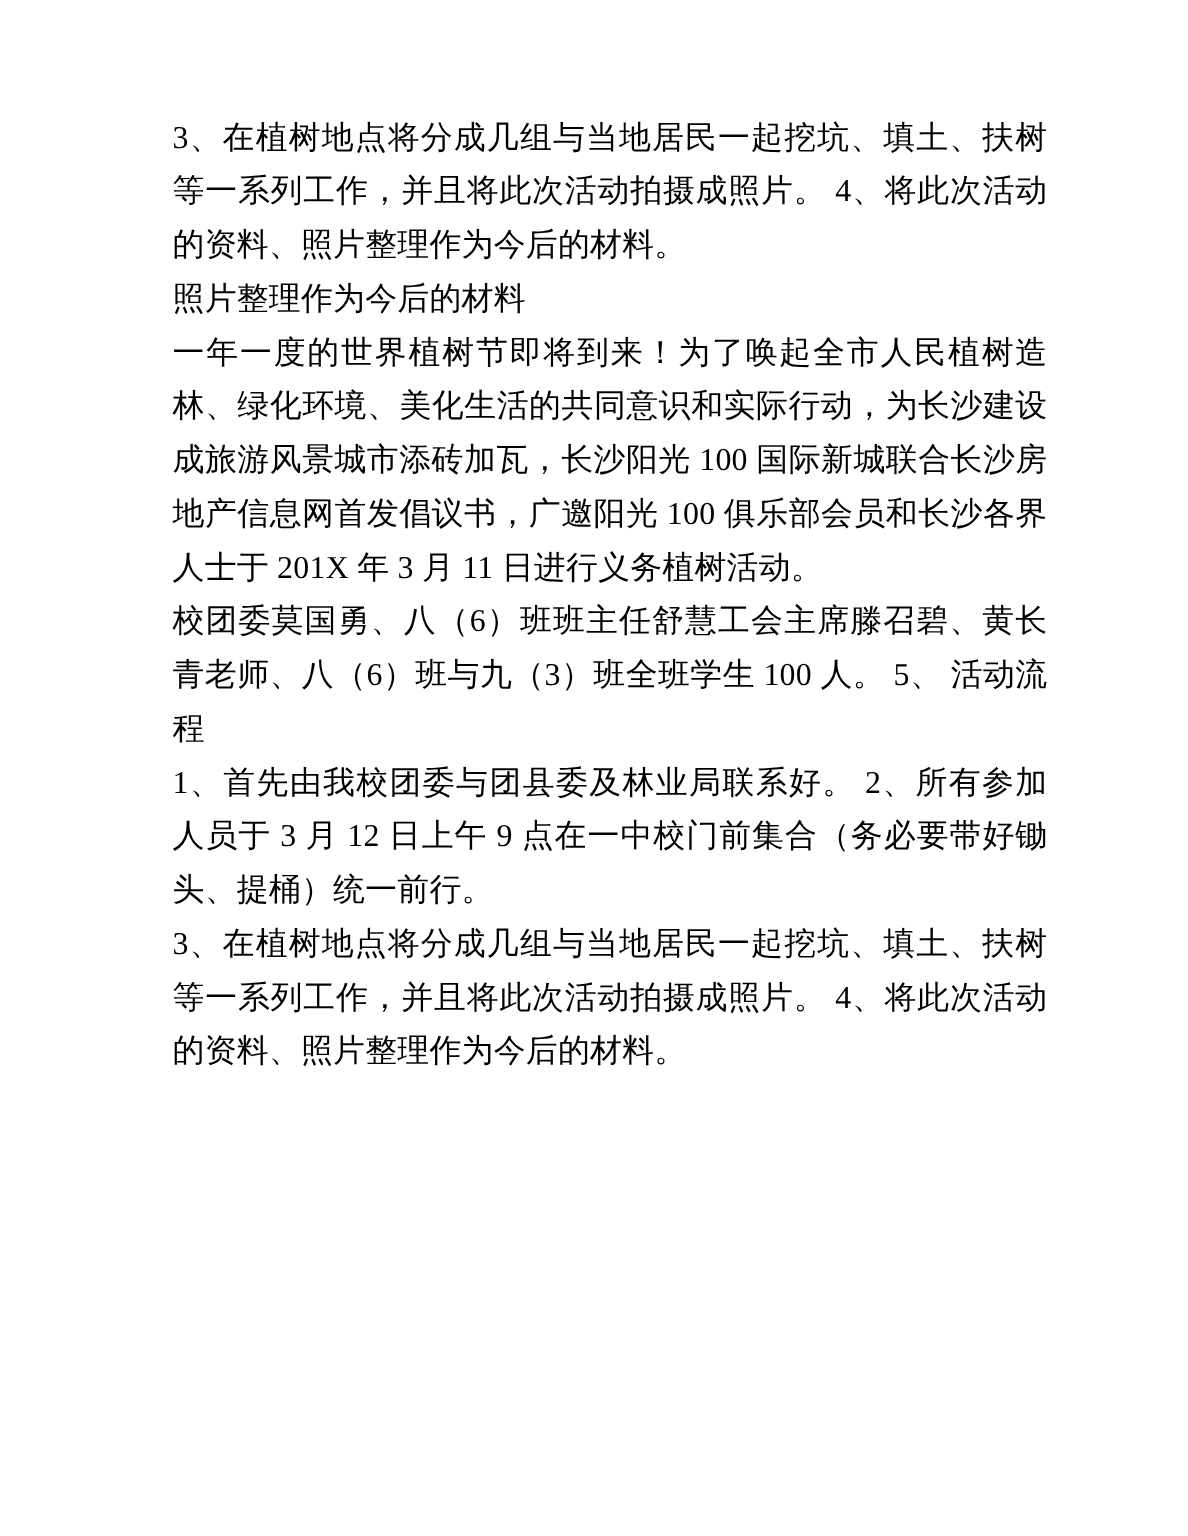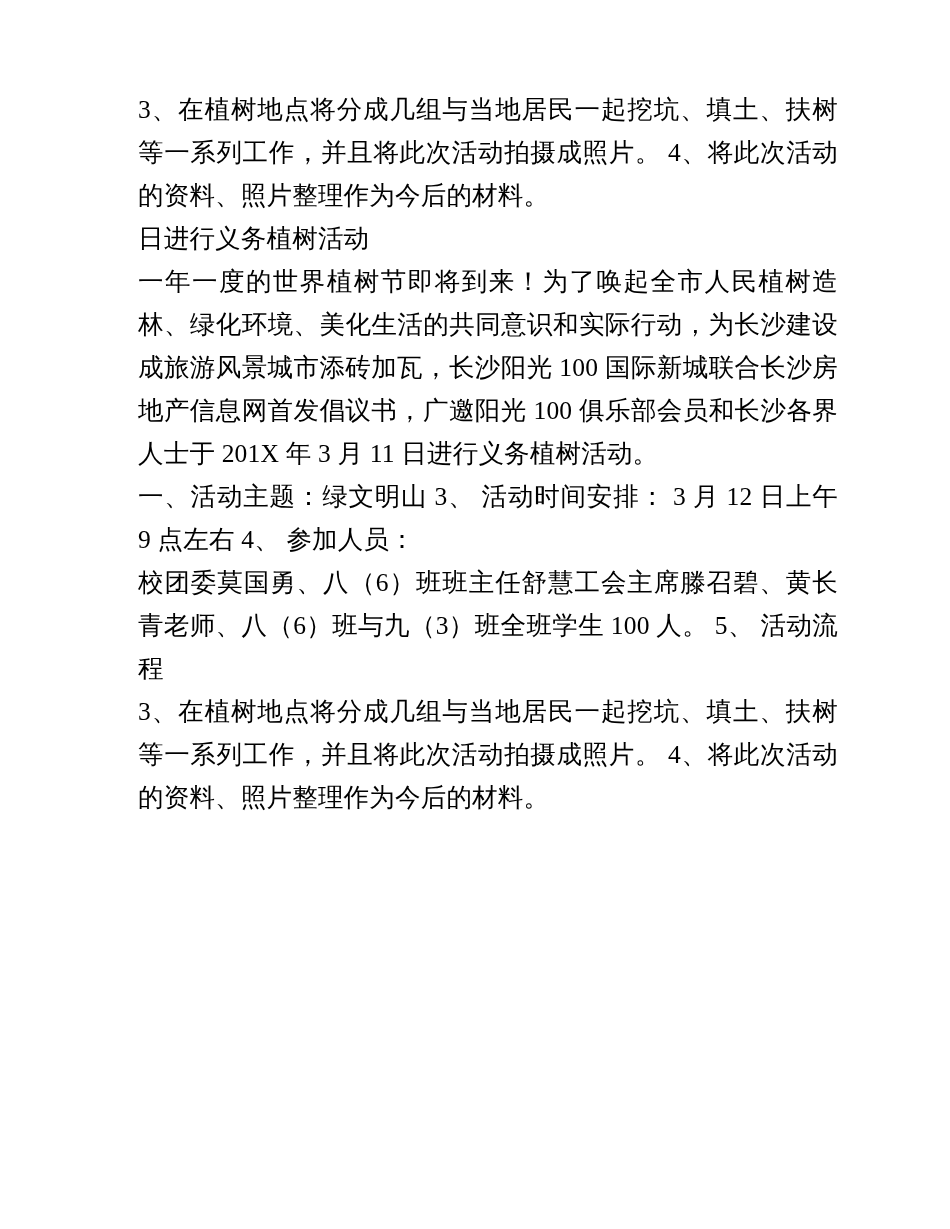--- a/index.html
+++ b/index.html
@@ -36,19 +36,19 @@
   .para + .para {
     margin-top: 0px;
   }
 </style>
 </head>
 <body>
 
 <div class="page">
   <div class="doc-body">
     <p class="para">3、在植树地点将分成几组与当地居民一起挖坑、填土、扶树等一系列工作，并且将此次活动拍摄成照片。 4、将此次活动的资料、照片整理作为今后的材料。</p>
-    <p class="para">日进行义务植树活动</p>
+    <p class="para">照片整理作为今后的材料</p>
     <p class="para">一年一度的世界植树节即将到来！为了唤起全市人民植树造林、绿化环境、美化生活的共同意识和实际行动，为长沙建设成旅游风景城市添砖加瓦，长沙阳光 100 国际新城联合长沙房地产信息网首发倡议书，广邀阳光 100 俱乐部会员和长沙各界人士于 201X 年 3 月 11 日进行义务植树活动。</p>
-    <p class="para">一、活动主题：绿文明山 3、 活动时间安排： 3 月 12 日上午 9 点左右 4、 参加人员：</p>
     <p class="para">校团委莫国勇、八（6）班班主任舒慧工会主席滕召碧、黄长青老师、八（6）班与九（3）班全班学生 100 人。 5、 活动流程</p>
+    <p class="para">1、首先由我校团委与团县委及林业局联系好。 2、所有参加人员于 3 月 12 日上午 9 点在一中校门前集合（务必要带好锄头、提桶）统一前行。</p>
     <p class="para">3、在植树地点将分成几组与当地居民一起挖坑、填土、扶树等一系列工作，并且将此次活动拍摄成照片。 4、将此次活动的资料、照片整理作为今后的材料。</p>
   </div>
 </div>
 
 </body></html>

